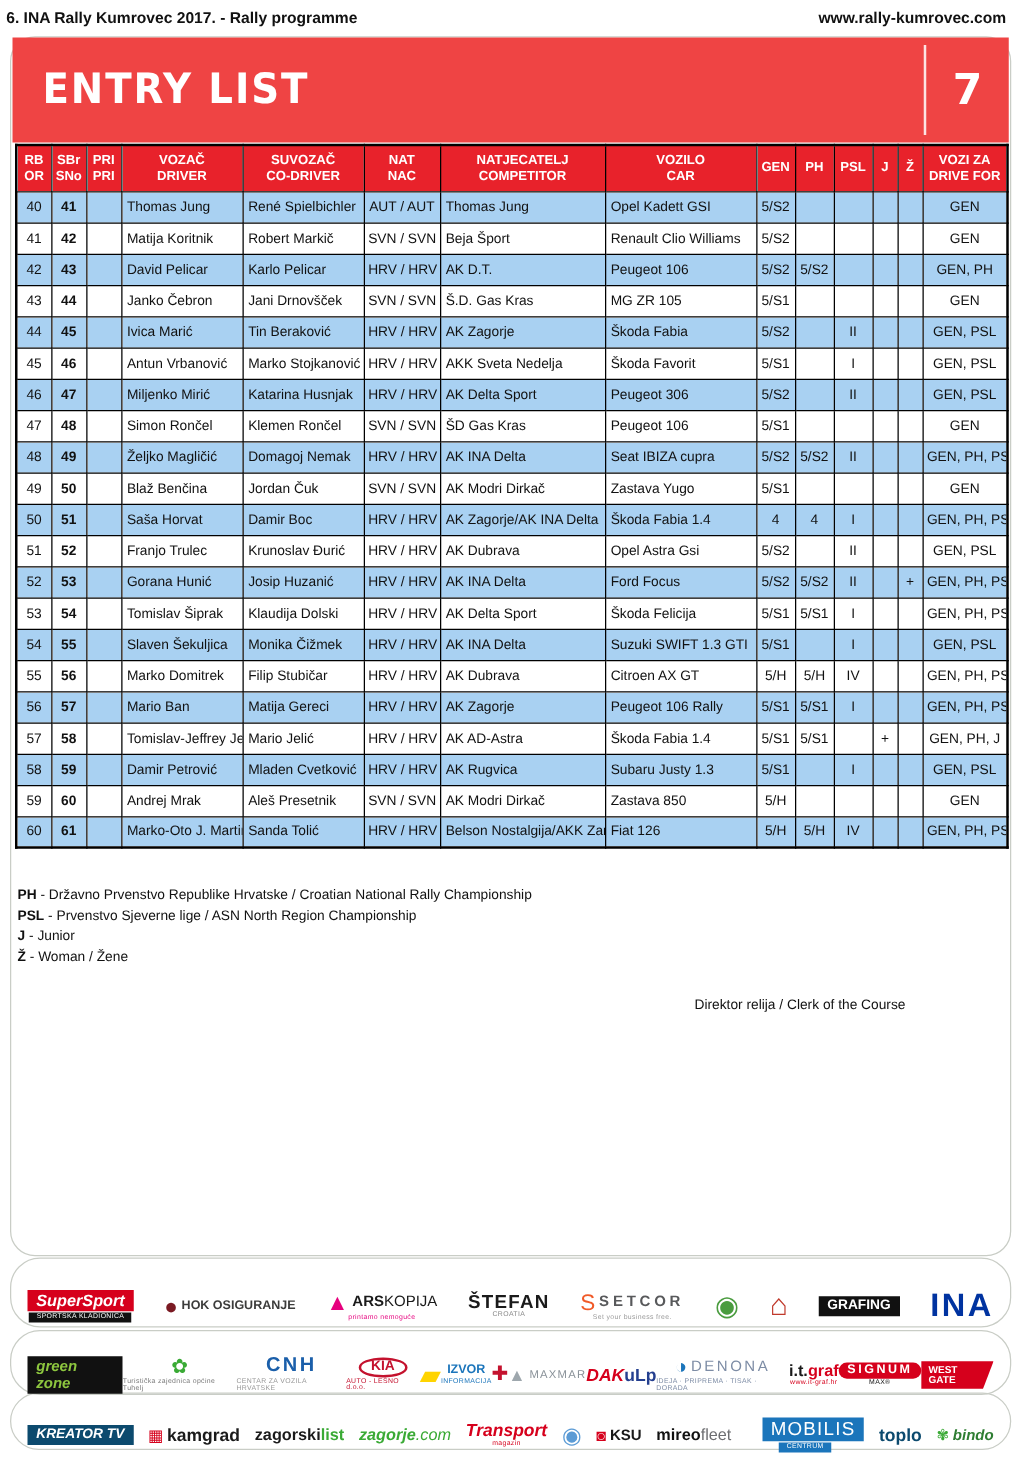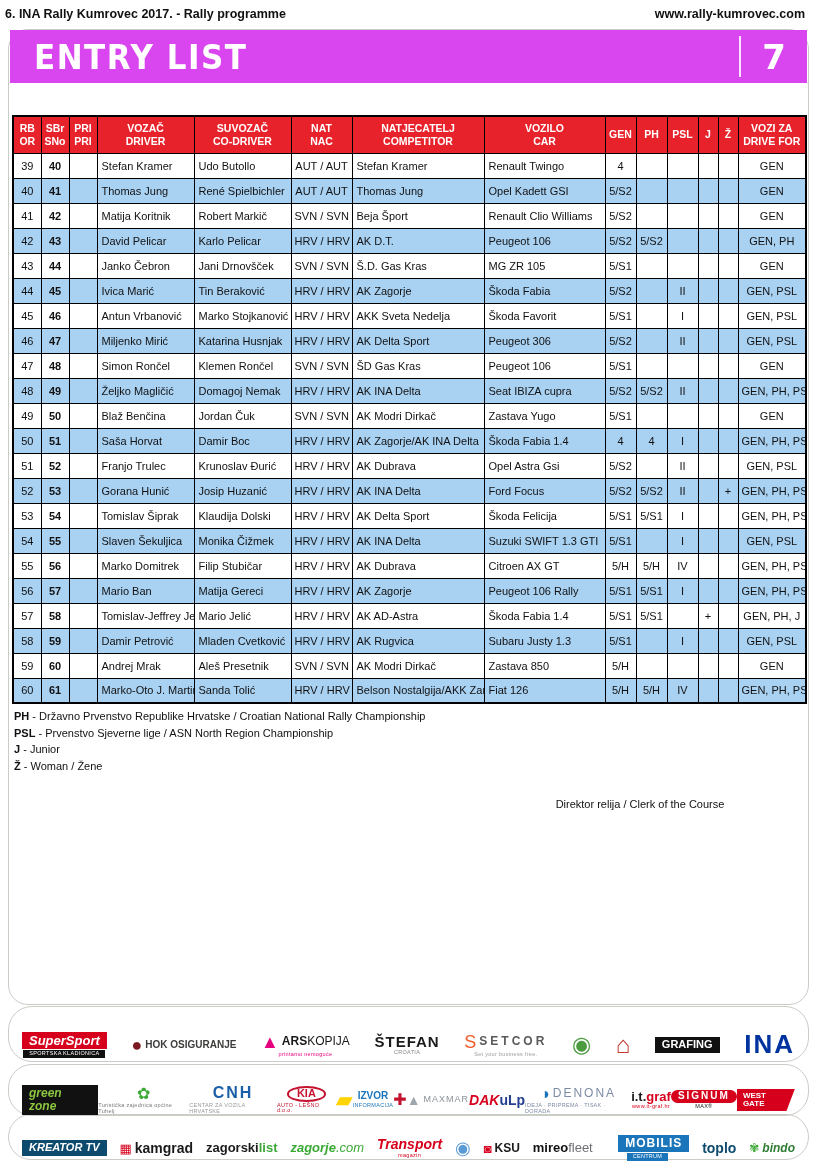--- a/index.html
+++ b/index.html
@@ -7,21 +7,21 @@
   .page { position:relative; width:817px; height:1169px; }
 
   .frame { position:absolute; border:1px solid #c9cdc6; border-radius:20px; pointer-events:none; }
   #frame-main { left:8px; top:29px; width:801px; height:976px; }
   #frame-sp1  { left:8px; top:1006px; width:801px; height:56px; border-radius:24px;}
   #frame-sp2  { left:8px; top:1064px; width:801px; height:52px; border-radius:24px;}
   #frame-sp3  { left:8px; top:1114px; width:801px; height:46px; border-radius:24px;}
 
   .topbar { position:absolute; top:7px; left:5px; right:12px; display:flex; justify-content:space-between; font-size:12.5px; font-weight:700; }
 
-  .banner { position:absolute; top:30px; left:10px; width:797px; height:53px; background:#d946ef; display:flex; align-items:center; }
+  .banner { position:absolute; top:30px; left:10px; width:797px; height:84px; background:#ef4444; display:flex; align-items:center; }
   .banner-title { padding-left:24px; color:#fff; font-family:"DejaVu Sans","Liberation Sans",sans-serif; font-weight:800; font-size:31px; letter-spacing:1.5px; transform:scaleY(1.08); }
   .banner-divider { position:absolute; right:66px; top:6px; bottom:6px; width:2px; background:rgba(255,255,255,.85); }
   .banner-page { position:absolute; right:0; top:0; width:66px; height:100%; display:flex; align-items:center; justify-content:center; color:#fff; font-weight:800; font-size:34px; font-family:"DejaVu Sans","Liberation Sans",sans-serif; }
 
   table.entry { position:absolute; top:115px; left:12px; width:793px; border-collapse:collapse; table-layout:fixed; border:2px solid #000; }
   table.entry th, table.entry td { border:1px solid #000; font-size:11px; padding:0 3px; white-space:nowrap; overflow:hidden; text-align:center; }
   table.entry th { background:#e8222b; color:#fff; font-size:10.5px; font-weight:700; height:37px; line-height:1.25; }
   table.entry td { height:25px; }
   table.entry tr.alt td { background:#a9d1f2; }
   table.entry td.tl { text-align:left; padding-left:4px; }
@@ -96,36 +96,20 @@
           <th>VOZILO<br>CAR</th>
           <th>GEN</th>
           <th>PH</th>
           <th>PSL</th>
           <th>J</th>
           <th>Ž</th>
           <th>VOZI ZA<br>DRIVE FOR</th>
         </tr>
       </thead>
     <tbody id="entry-body">
-        <tr>
-          <td>39</td>
-          <td class="bold">40</td>
-          <td></td>
-          <td class="tl">Stefan Kramer</td>
-          <td class="tl">Udo Butollo</td>
-          <td>AUT / AUT</td>
-          <td class="tl">Stefan Kramer</td>
-          <td class="tl">Renault Twingo</td>
-          <td>4</td>
-          <td></td>
-          <td></td>
-          <td></td>
-          <td></td>
-          <td>GEN</td>
-        </tr>
         <tr class="alt">
           <td>40</td>
           <td class="bold">41</td>
           <td></td>
           <td class="tl">Thomas Jung</td>
           <td class="tl">René Spielbichler</td>
           <td>AUT / AUT</td>
           <td class="tl">Thomas Jung</td>
           <td class="tl">Opel Kadett GSI</td>
           <td>5/S2</td>
@@ -700,21 +684,21 @@
           <span class="lmain">
             <span style="color: rgb(17, 17, 17); font-size: 13px; font-weight: 800;">mireo</span>
             <span style="color: rgb(109, 110, 113); font-size: 13px;"> fleet</span>
           </span>
         </div>
       </div>
       <div class="logo logo-mobilis">
         <div class="lrow">
           <span class="licon" style="color: rgb(255, 255, 255); font-size: 11px;">◉</span>
           <span class="lmain" style="background: rgb(27, 117, 187);">
-            <span style="color: rgb(255, 255, 255); font-size: 12px; font-weight: 700; letter-spacing: 1px;">MOBILIS</span>
+            <span style="color: rgb(255, 255, 255); font-size: 15px; font-weight: 400; letter-spacing: 1px;">MOBILIS</span>
           </span>
         </div>
         <div class="lsub" style="color: rgb(255, 255, 255); background: rgb(27, 117, 187); padding: 1px 6px;">CENTRUM</div>
       </div>
       <div class="logo logo-toplo">
         <div class="lrow">
           <span class="lmain">
             <span style="color: #0c4a6e; font-size: 14px; font-weight: 800;">toplo</span>
           </span>
         </div>

